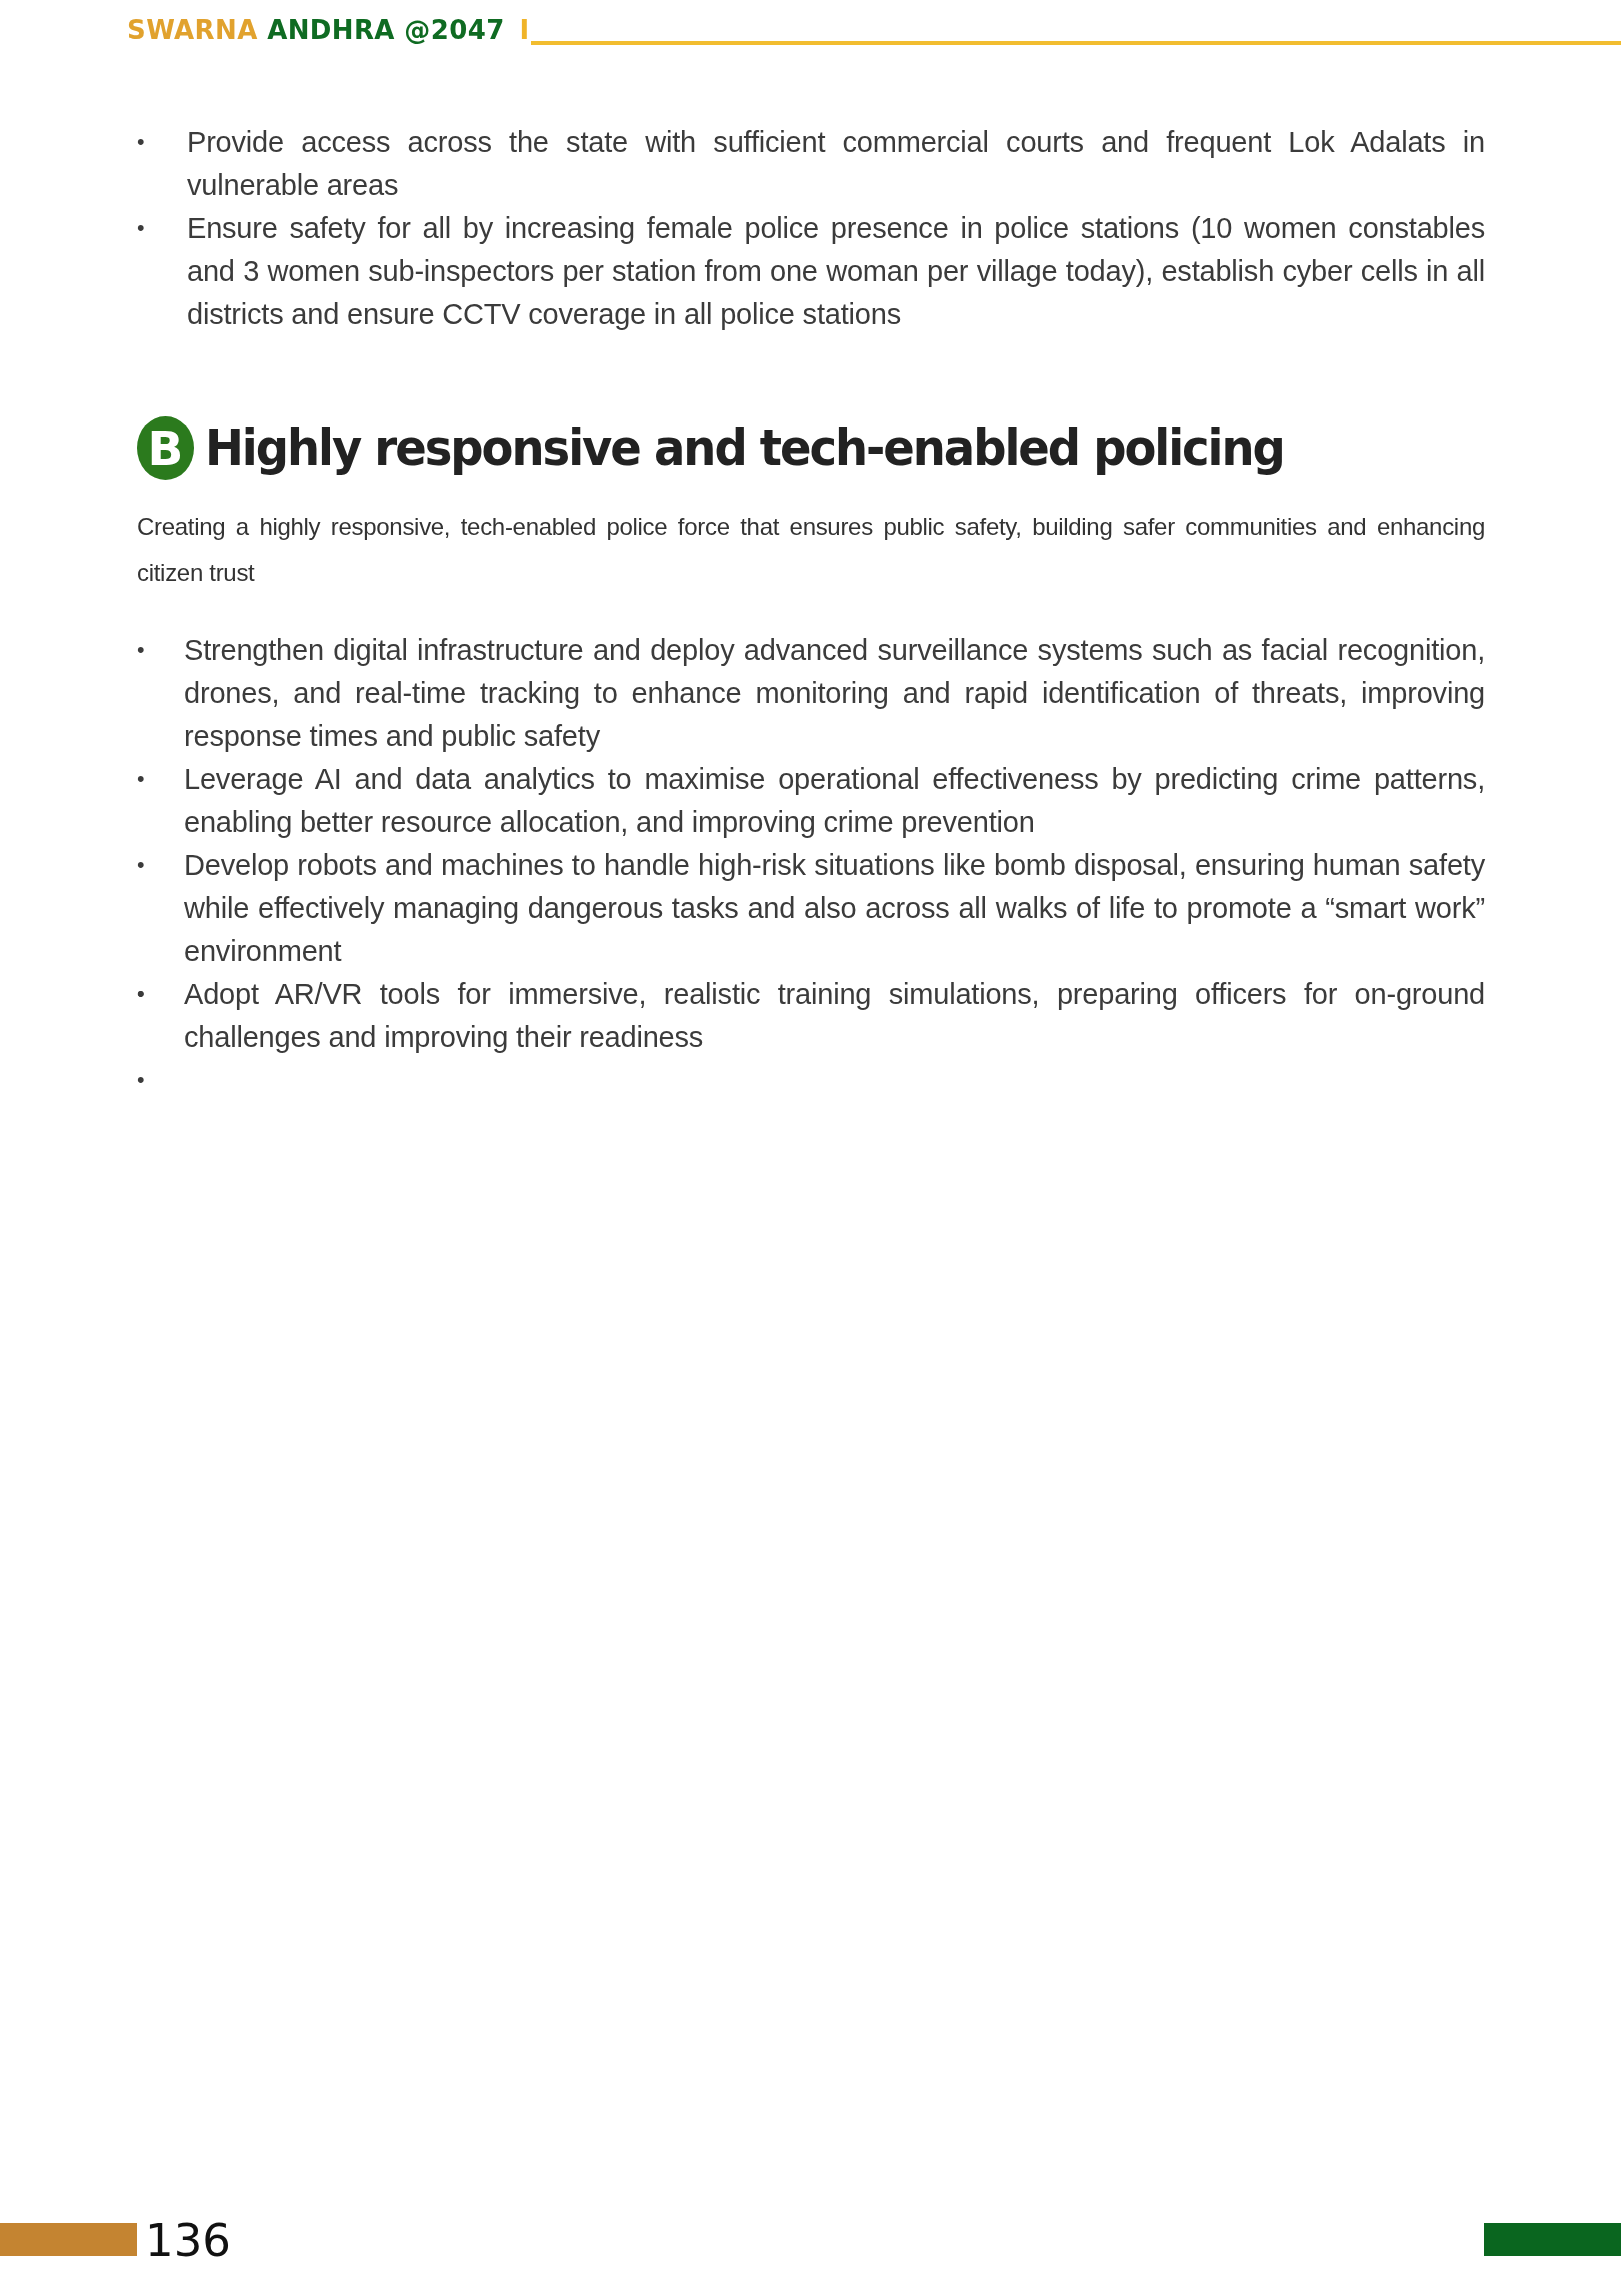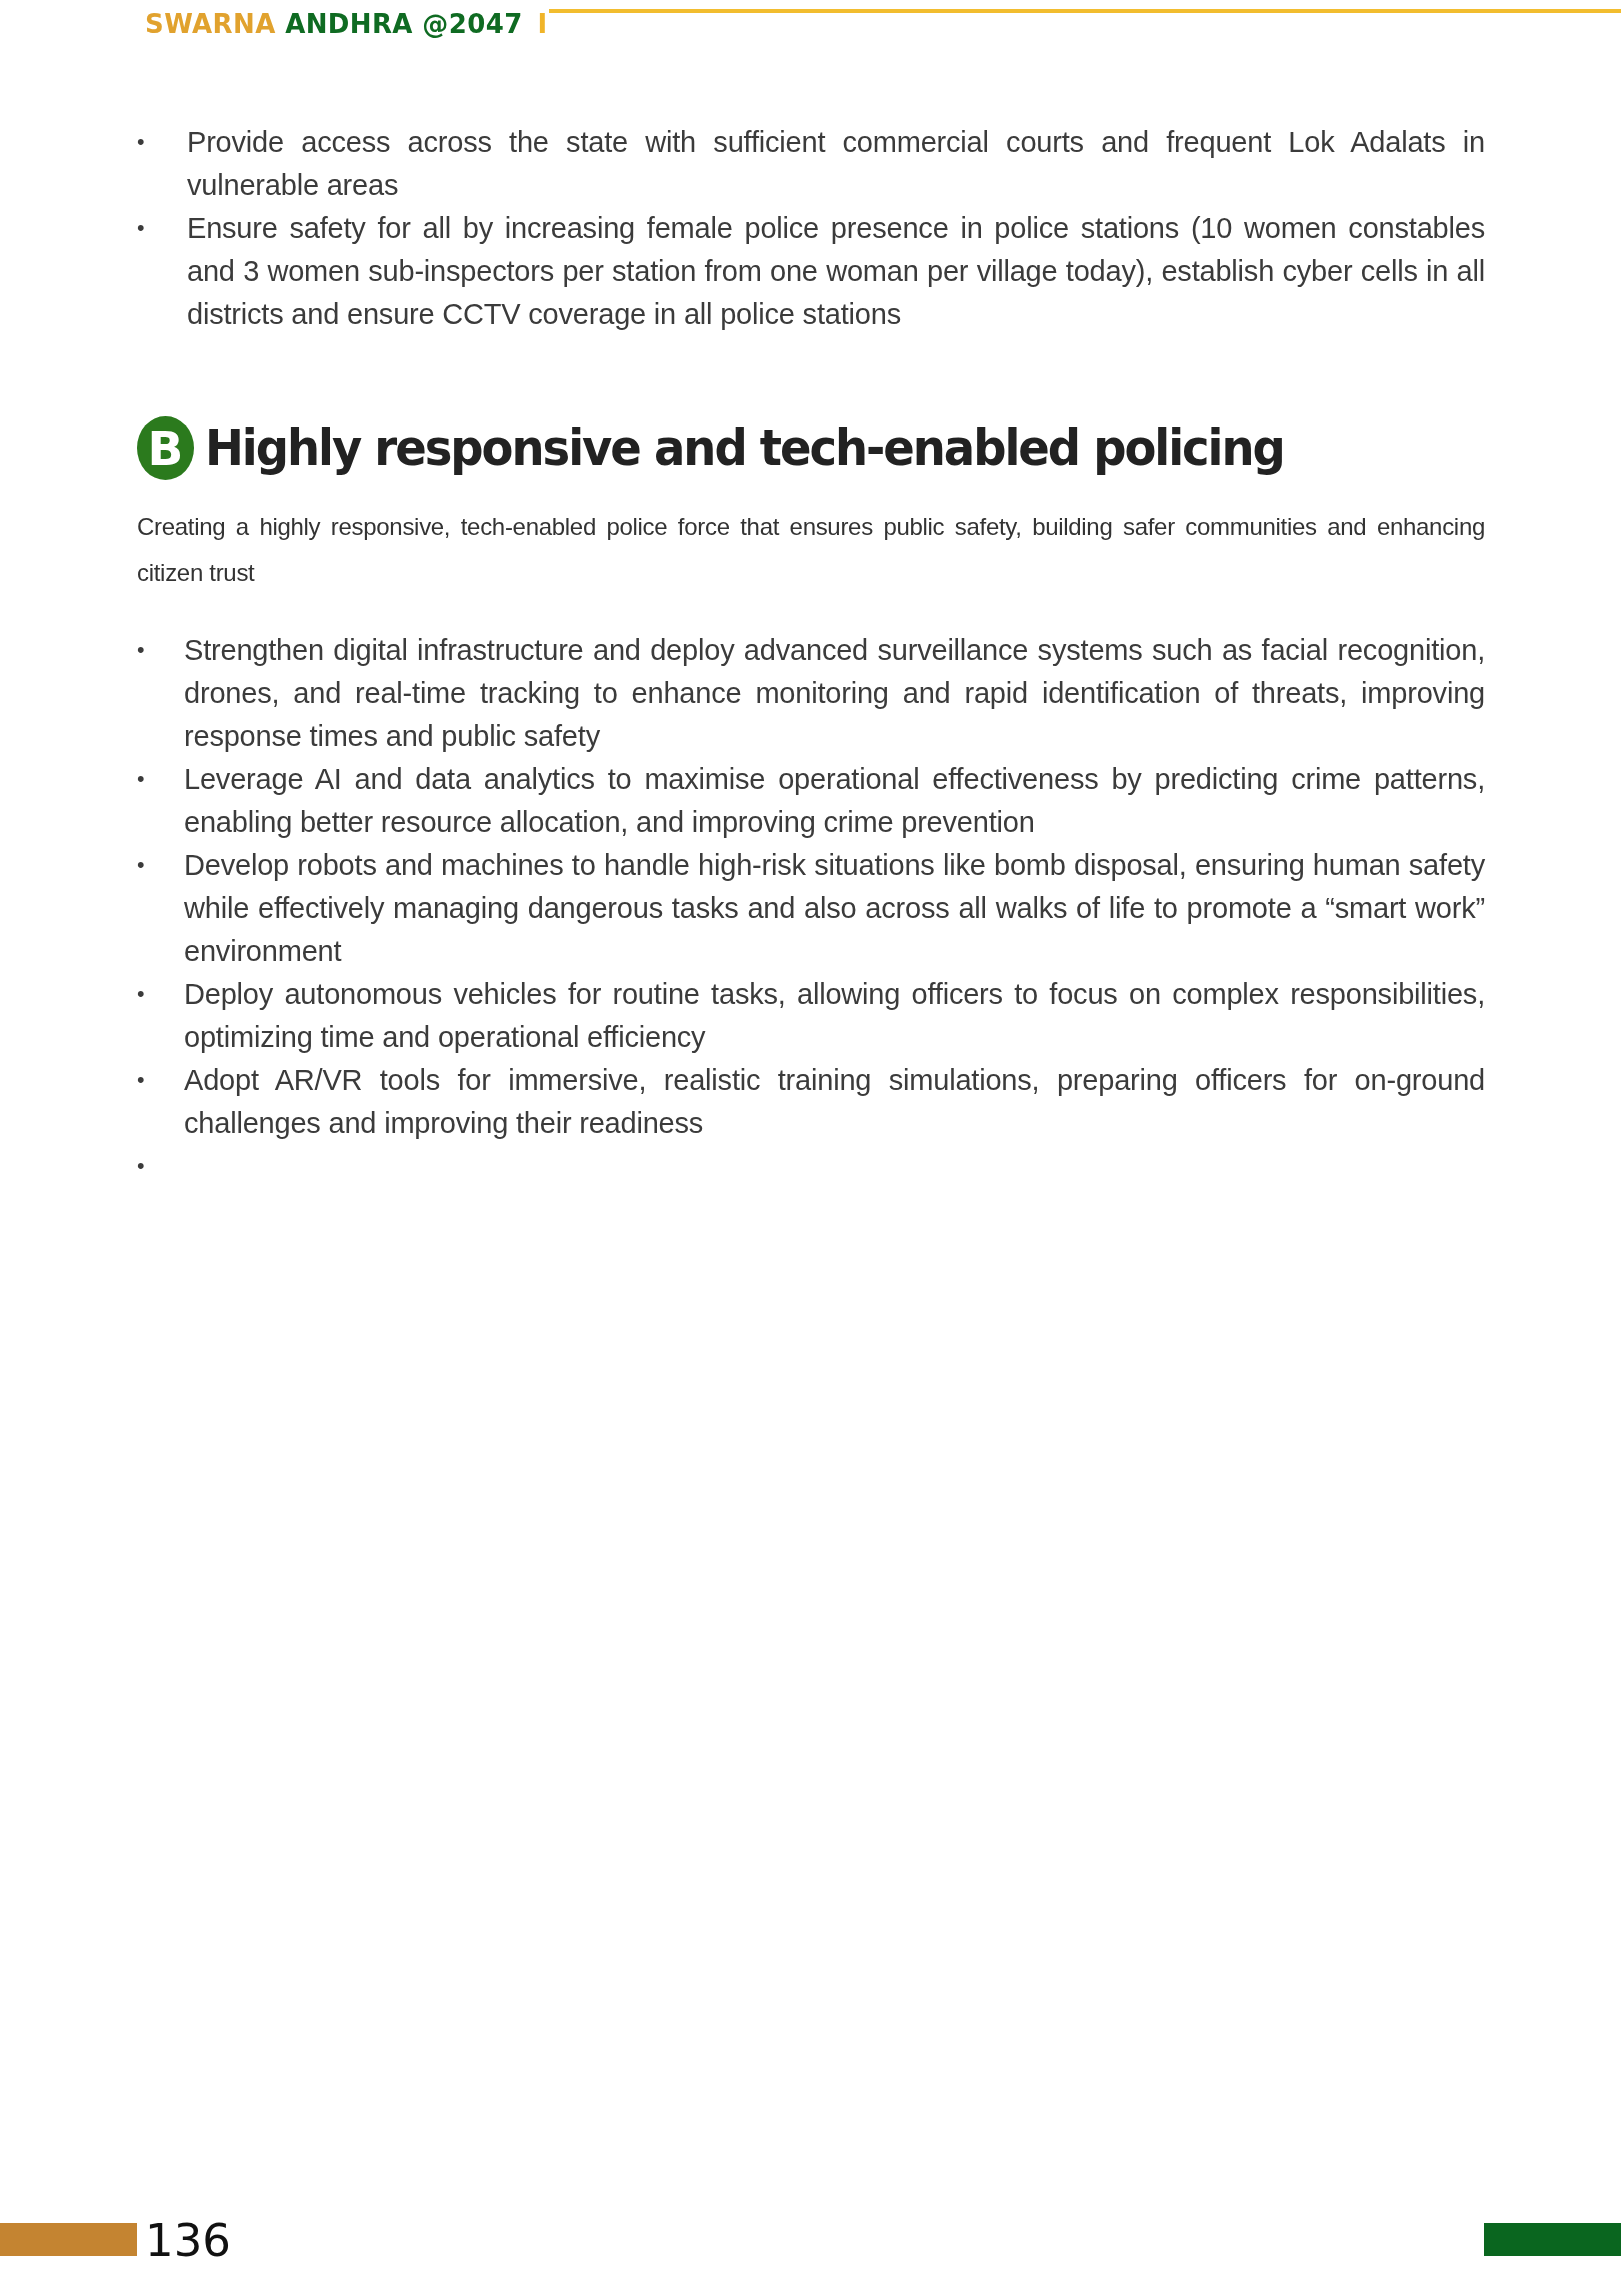--- a/index.html
+++ b/index.html
@@ -1,20 +1,20 @@
 <!DOCTYPE html>
 <html style="font-size:14.3px"><head>
   <meta charset="utf-8">
   <style>
     html, body { margin: 0; padding: 0; }
     body {
       width: 1621px; height: 2293px; position: relative; background: #ffffff;
       font-family: "Liberation Sans", "DejaVu Sans", sans-serif; color: #3a3a3a; overflow: hidden;
     }
-    .header { position: absolute; left: 145px; top: 9px; right: 0; height: 36px; display: flex; align-items: flex-start; }
+    .header { position: absolute; left: 127px; top: 9px; right: 0; height: 36px; display: flex; align-items: flex-end; }
     .brand { font-family: "DejaVu Sans", sans-serif; font-weight: bold; font-size: 26px; letter-spacing: 0.4px; white-space: nowrap; }
     .brand .gold { color: #e1a22e; }
     .brand .green { color: #0f6b22; }
     .brand .bar { color: #f0b429; margin-left: 5.4px; }
     .header-rule { flex: 1; height: 3.6px; background: #f2bd2f; margin-left: 1.8px; }
 
     .content { position: absolute; left: 137px; width: 1348px; }
     ul.bullets { list-style: none; margin: 0; padding: 0; }
     ul.bullets li {
       position: relative; padding-left: 48px; font-size: 29px; line-height: 43px;
@@ -66,21 +66,21 @@
   <div class="badge">B</div>
   <div class="section-title">Highly responsive and tech-enabled policing</div>
 </div>
 
 <div class="subtitle">Creating a highly responsive, tech-enabled police force that ensures public safety, building safer communities and enhancing citizen trust</div>
 
 <ul class="content bullets" id="main-list">
   <li><span class="dot">•</span><span>Strengthen digital infrastructure and deploy advanced surveillance systems such as facial recognition, drones, and real-time tracking to enhance monitoring and rapid identification of threats, improving response times and public safety</span></li>
   <li><span class="dot">•</span><span>Leverage AI and data analytics to maximise operational effectiveness by predicting crime patterns, enabling better resource allocation, and improving crime prevention</span></li>
   <li><span class="dot">•</span><span>Develop robots and machines to handle high-risk situations like bomb disposal, ensuring human safety while effectively managing dangerous tasks and also across all walks of life to promote a “smart work” environment</span></li>
-  <li><span class="dot">•</span><span>Deploy autonomous vehicles for routine tasks, allowing officers to focus on complex responsibilities, optimizing time and operational efficiency</span></li>
+  <li><span class="dot">•</span></li>
   <li><span class="dot">•</span><span>Adopt AR/VR tools for immersive, realistic training simulations, preparing officers for on-ground challenges and improving their readiness</span></li>
   <li><span class="dot">•</span></li>
 </ul>
 
 <div class="footer-left-bar"></div>
 <div class="page-number">136</div>
 <div class="footer-right-bar"></div>
 
 
 </body></html>

